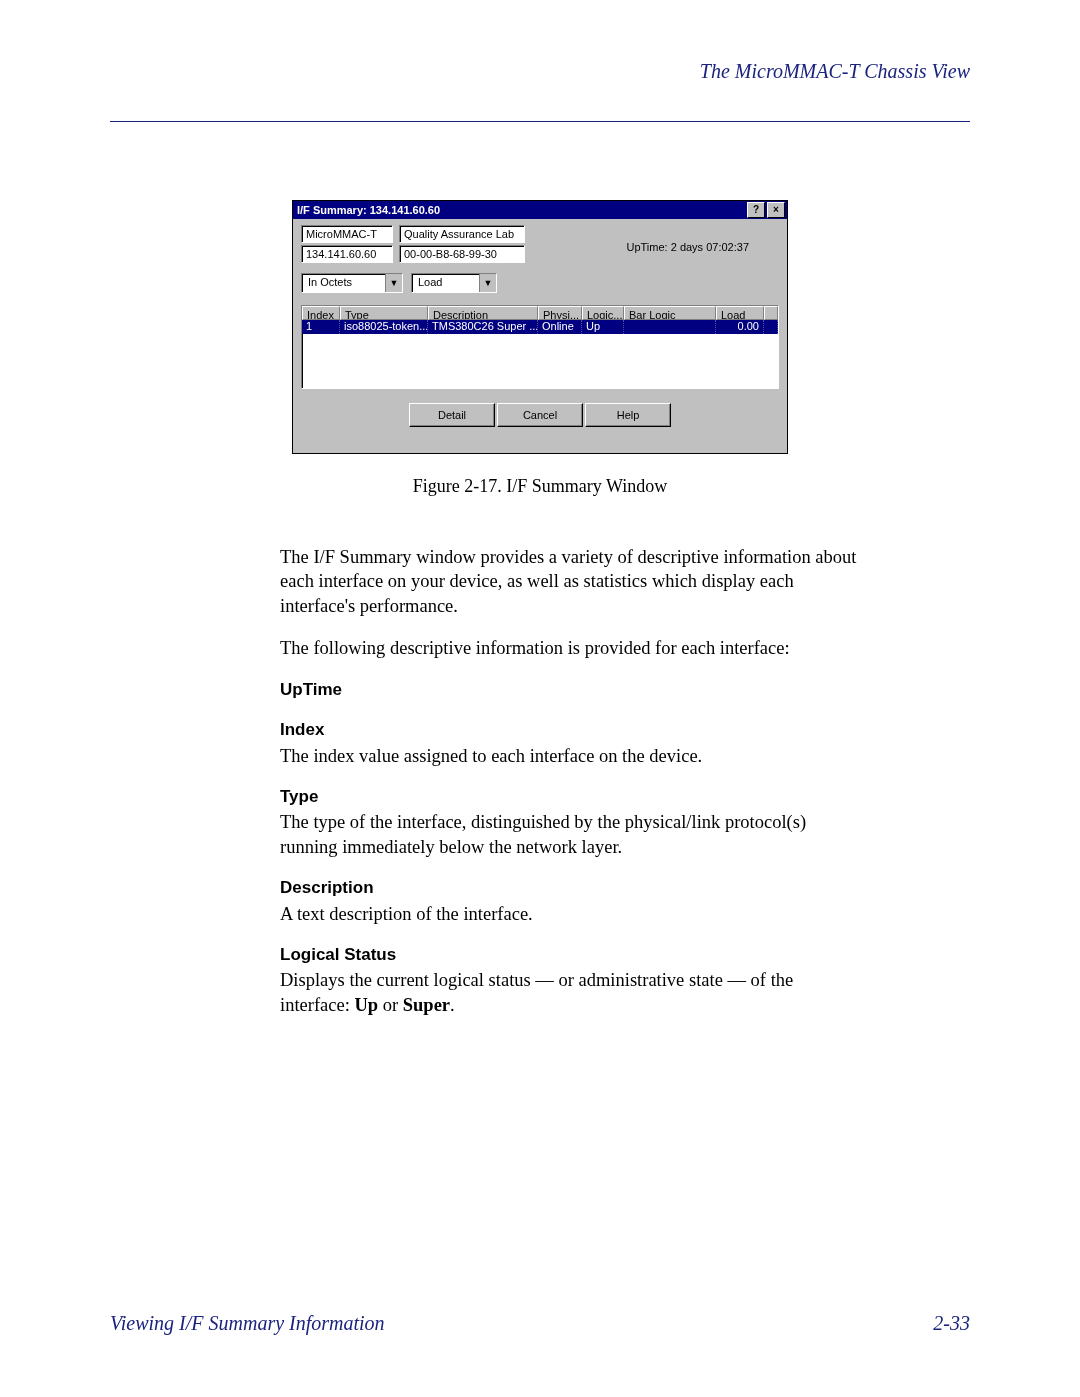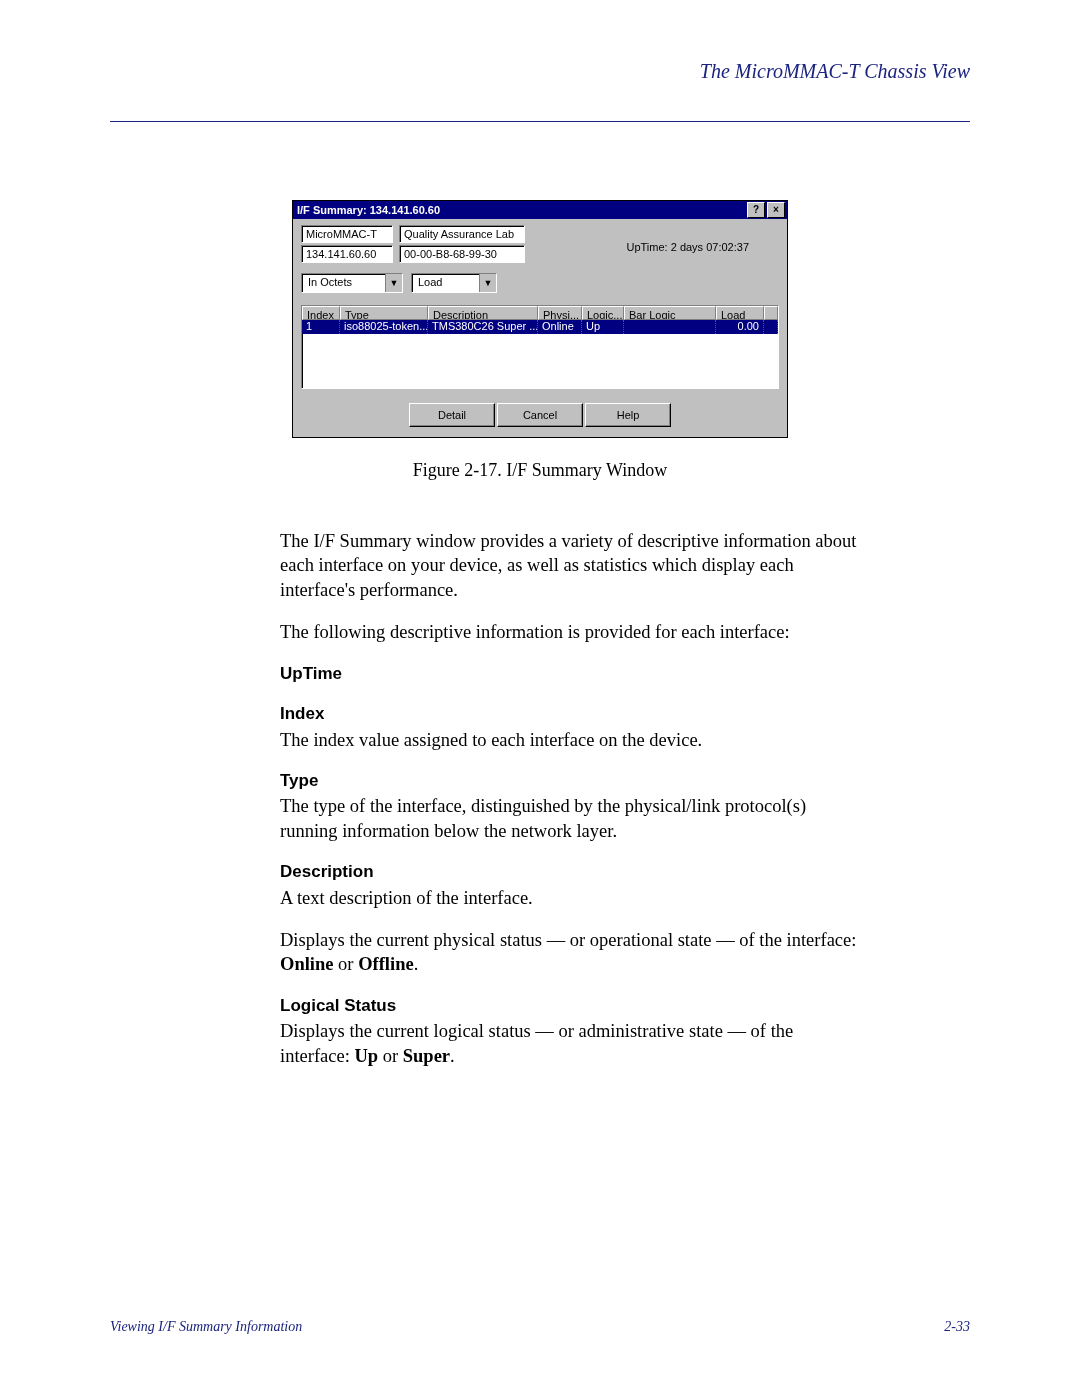--- a/index.html
+++ b/index.html
@@ -54,21 +54,21 @@
   .titlebar .title-text{flex:1;white-space:nowrap;overflow:hidden}
   .tb-btn{
     width:16px;height:14px;
     background:#c0c0c0;
     border:1px solid #000;
     border-top-color:#fff;border-left-color:#fff;
     margin-left:2px;
     display:flex;align-items:center;justify-content:center;
     color:#000;font-weight:bold;font-size:10px;line-height:10px;
   }
-  .win-body{padding:6px 8px 10px 8px}
+  .win-body{padding:6px 8px 26px 8px}
   .info-row{display:flex;align-items:flex-start;gap:6px;margin-bottom:10px}
   .sunken{
     background:#fff;
     border:1px solid #808080;
     border-right-color:#fff;border-bottom-color:#fff;
     box-shadow:inset 1px 1px 0 #000;
     padding:1px 4px;
     font-size:11px;
     height:14px;
     display:flex;align-items:center;
@@ -168,21 +168,21 @@
     font-size:17px;
     margin:18px 0 2px 0;
   }
   .footer{
     position:absolute;
     left:110px;bottom:62px;
     width:860px;
     display:flex;justify-content:space-between;
     font-style:italic;
     color:#1a237e;
-    font-size:14px;
+    font-size:20px;
     font-family:"Palatino Linotype","Book Antiqua",Palatino,serif;
   }
 </style>
 </head>
 <body>
 
 <div class="page">
   <div class="header-title">The MicroMMAC-T Chassis View</div>
   <div class="header-line"></div>
 
@@ -254,28 +254,25 @@
   <div class="body-text">
     <p>The I/F Summary window provides a variety of descriptive information about each interface on your device, as well as statistics which display each interface's performance.</p>
     <p>The following descriptive information is provided for each interface:</p>
 
     <div class="term">UpTime</div>
 
     <div class="term">Index</div>
     <p>The index value assigned to each interface on the device.</p>
 
     <div class="term">Type</div>
-    <p>The type of the interface, distinguished by the physical/link protocol(s) running information below the network layer.</p>
+    <p>The type of the interface, distinguished by the physical/link protocol(s) running immediately below the network layer.</p>
 
     <div class="term">Description</div>
     <p>A text description of the interface.</p>
 
-    <p>
-      <span>Displays the current physical status — or operational state — of the interface: </span><b>Online</b><span> or </span><b>Offline</b><span>.</span>
-    </p>
 
     <div class="term">Logical Status</div>
     <p>
       <span>Displays the current logical status — or administrative state — of the interface: </span><b>Up</b><span> or </span><b>Super</b><span>.</span>
     </p>
   </div>
 </div>
 
 <div class="footer">
   <span>Viewing I/F Summary Information</span>

